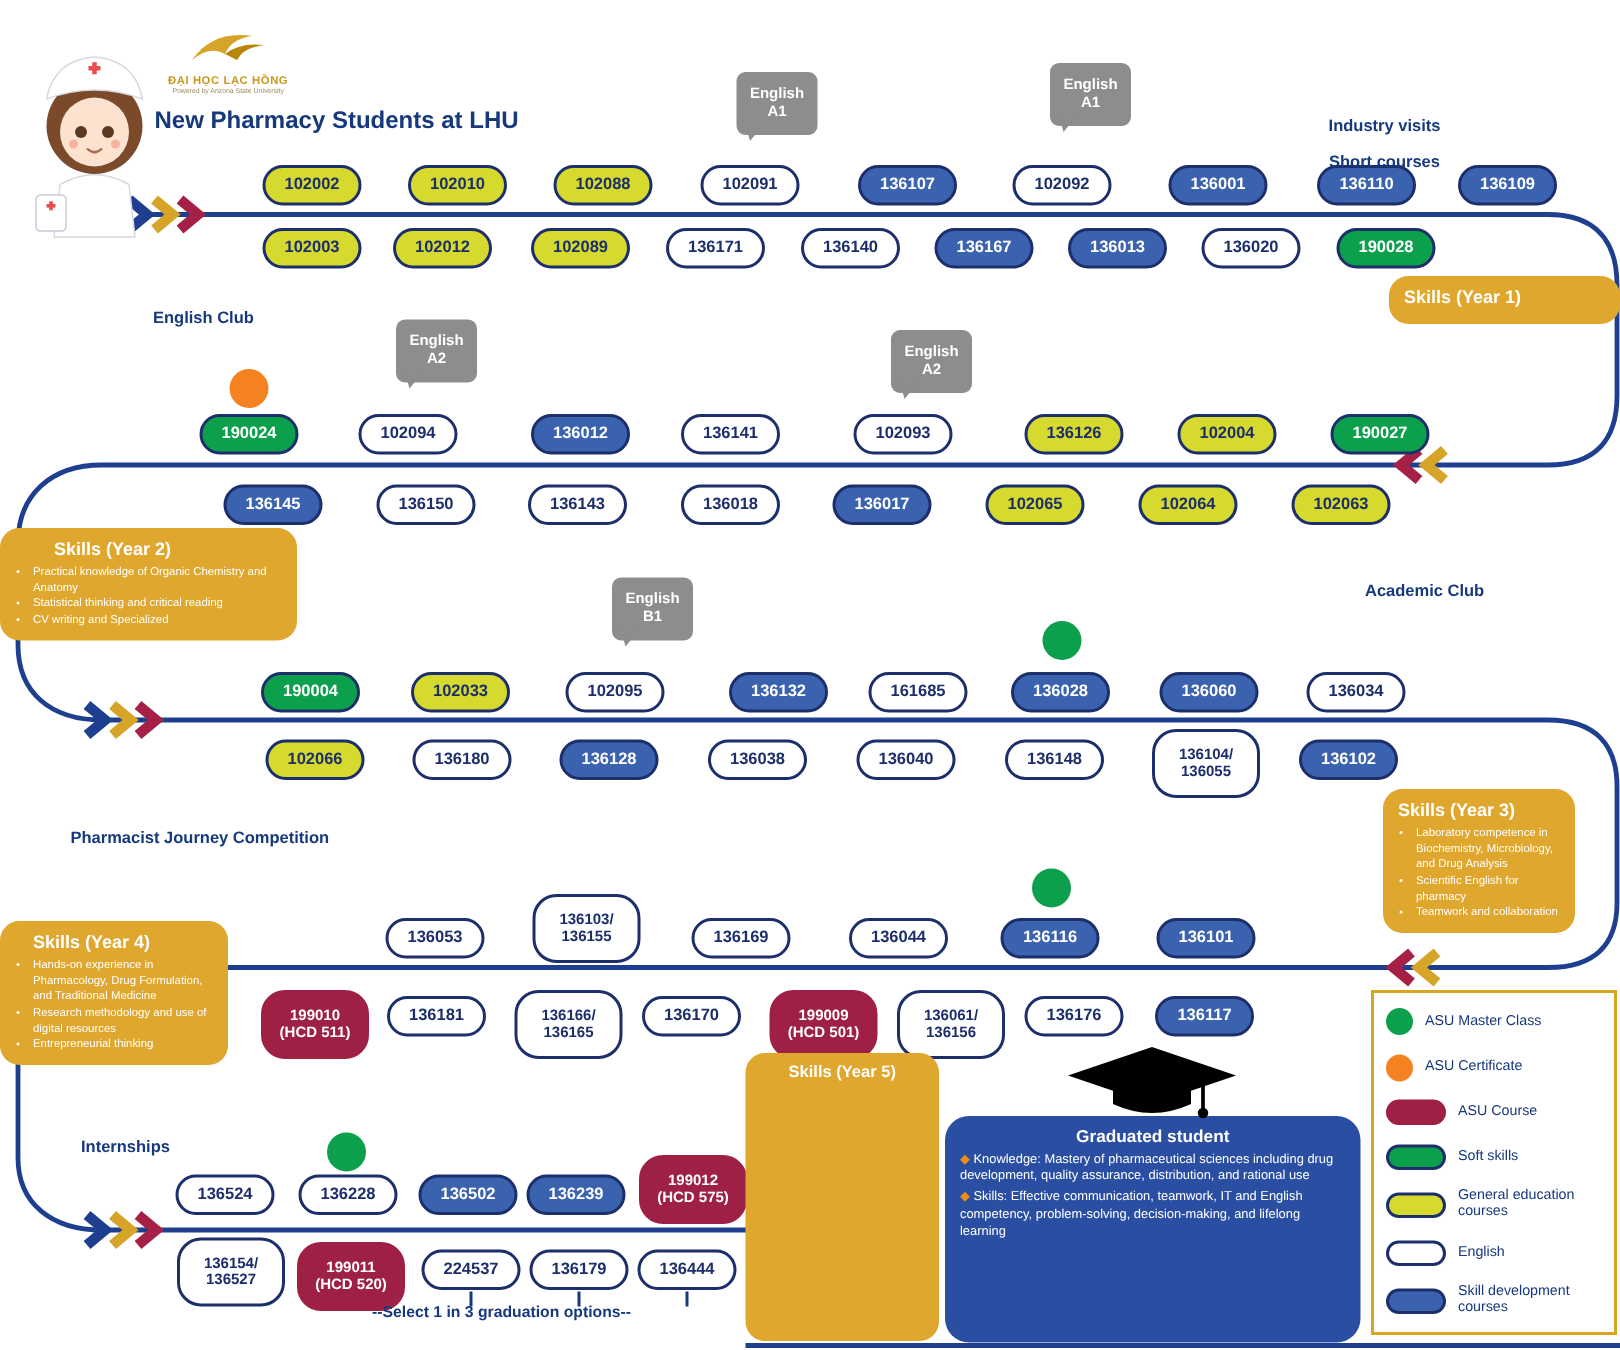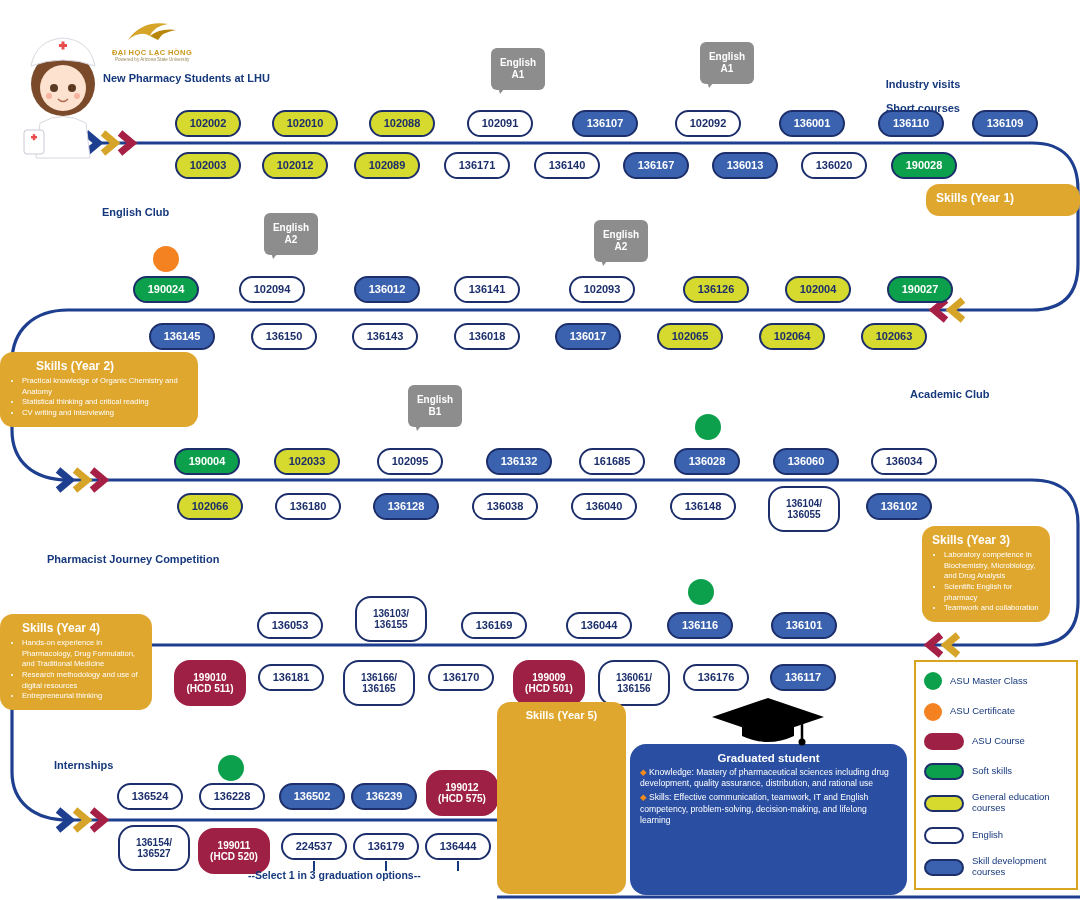--- a/index.html
+++ b/index.html
@@ -92,21 +92,21 @@
 
 <div class="logo">
   <svg width="56" height="26" viewBox="0 0 56 26">
     <path d="M4 22 Q18 2 44 6 Q30 8 26 18 Q16 12 4 22" fill="#d6a428"></path>
     <path d="M26 18 Q36 10 52 12 Q38 14 34 22 Z" fill="#b8860b"></path>
   </svg>
   <div class="lt">ĐẠI HỌC LẠC HỒNG</div>
   <div class="ls">Powered by Arizona State University</div>
 </div>
 
-<div class="lbl" style="left:103px;top:72px;font-size:11px">New Pharmacy Students at LHU</div>
+<div class="lbl" style="left:103px;top:72px;font-size:16px">New Pharmacy Students at LHU</div>
 <div class="lbl" style="left:868px;top:66px;width:110px;text-align:center">
   <span>Industry visits</span><br>
   <span>Short courses</span>
 </div>
 <div class="lbl" style="left:102px;top:206px">English Club</div>
 <div class="lbl" style="left:910px;top:388px">Academic Club</div>
 <div class="lbl" style="left:47px;top:553px">Pharmacist Journey Competition</div>
 <div class="lbl" style="left:54px;top:759px">Internships</div>
 
 <div class="bubble" style="left:491px;top:48px">English
@@ -219,21 +219,21 @@
 <div class="note">--Select 1 in 3 graduation options--</div>
 
 <div class="skills" style="left:926px;top:184px;width:154px">
   <div class="t">Skills (Year 1)</div>
 </div>
 <div class="skills" style="left:0px;top:352px;width:198px">
   <div class="t" style="padding-left:26px">Skills (Year 2)</div>
   <ul>
     <li>Practical knowledge of Organic Chemistry and Anatomy</li>
     <li>Statistical thinking and critical reading</li>
-    <li>CV writing and Interviewing</li>
+    <li>CV writing and Specialized</li>
   </ul>
 </div>
 <div class="skills" style="left:922px;top:526px;width:128px">
   <div class="t">Skills (Year 3)</div>
   <ul>
     <li>Laboratory competence in Biochemistry, Microbiology, and Drug Analysis</li>
     <li>Scientific English for pharmacy</li>
     <li>Teamwork and collaboration</li>
   </ul>
 </div>

